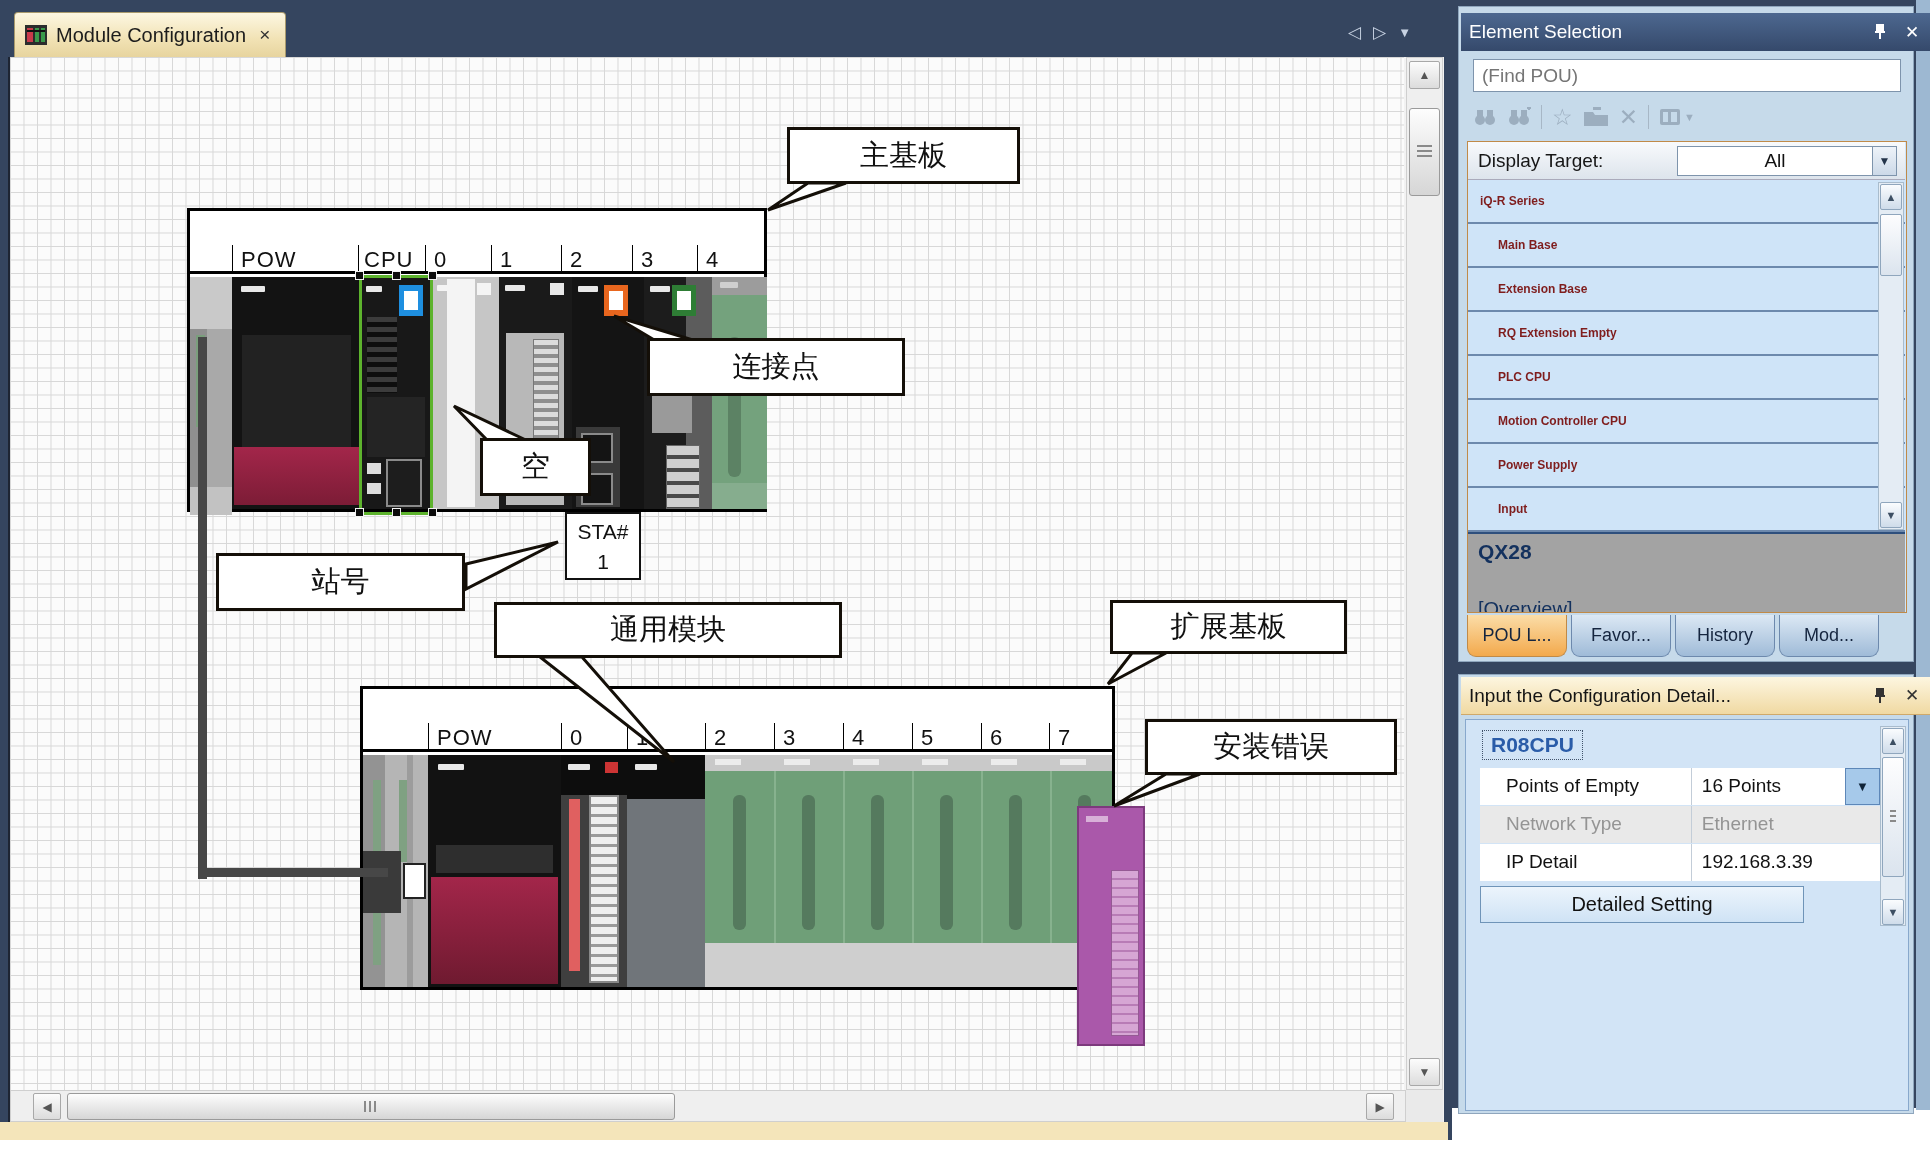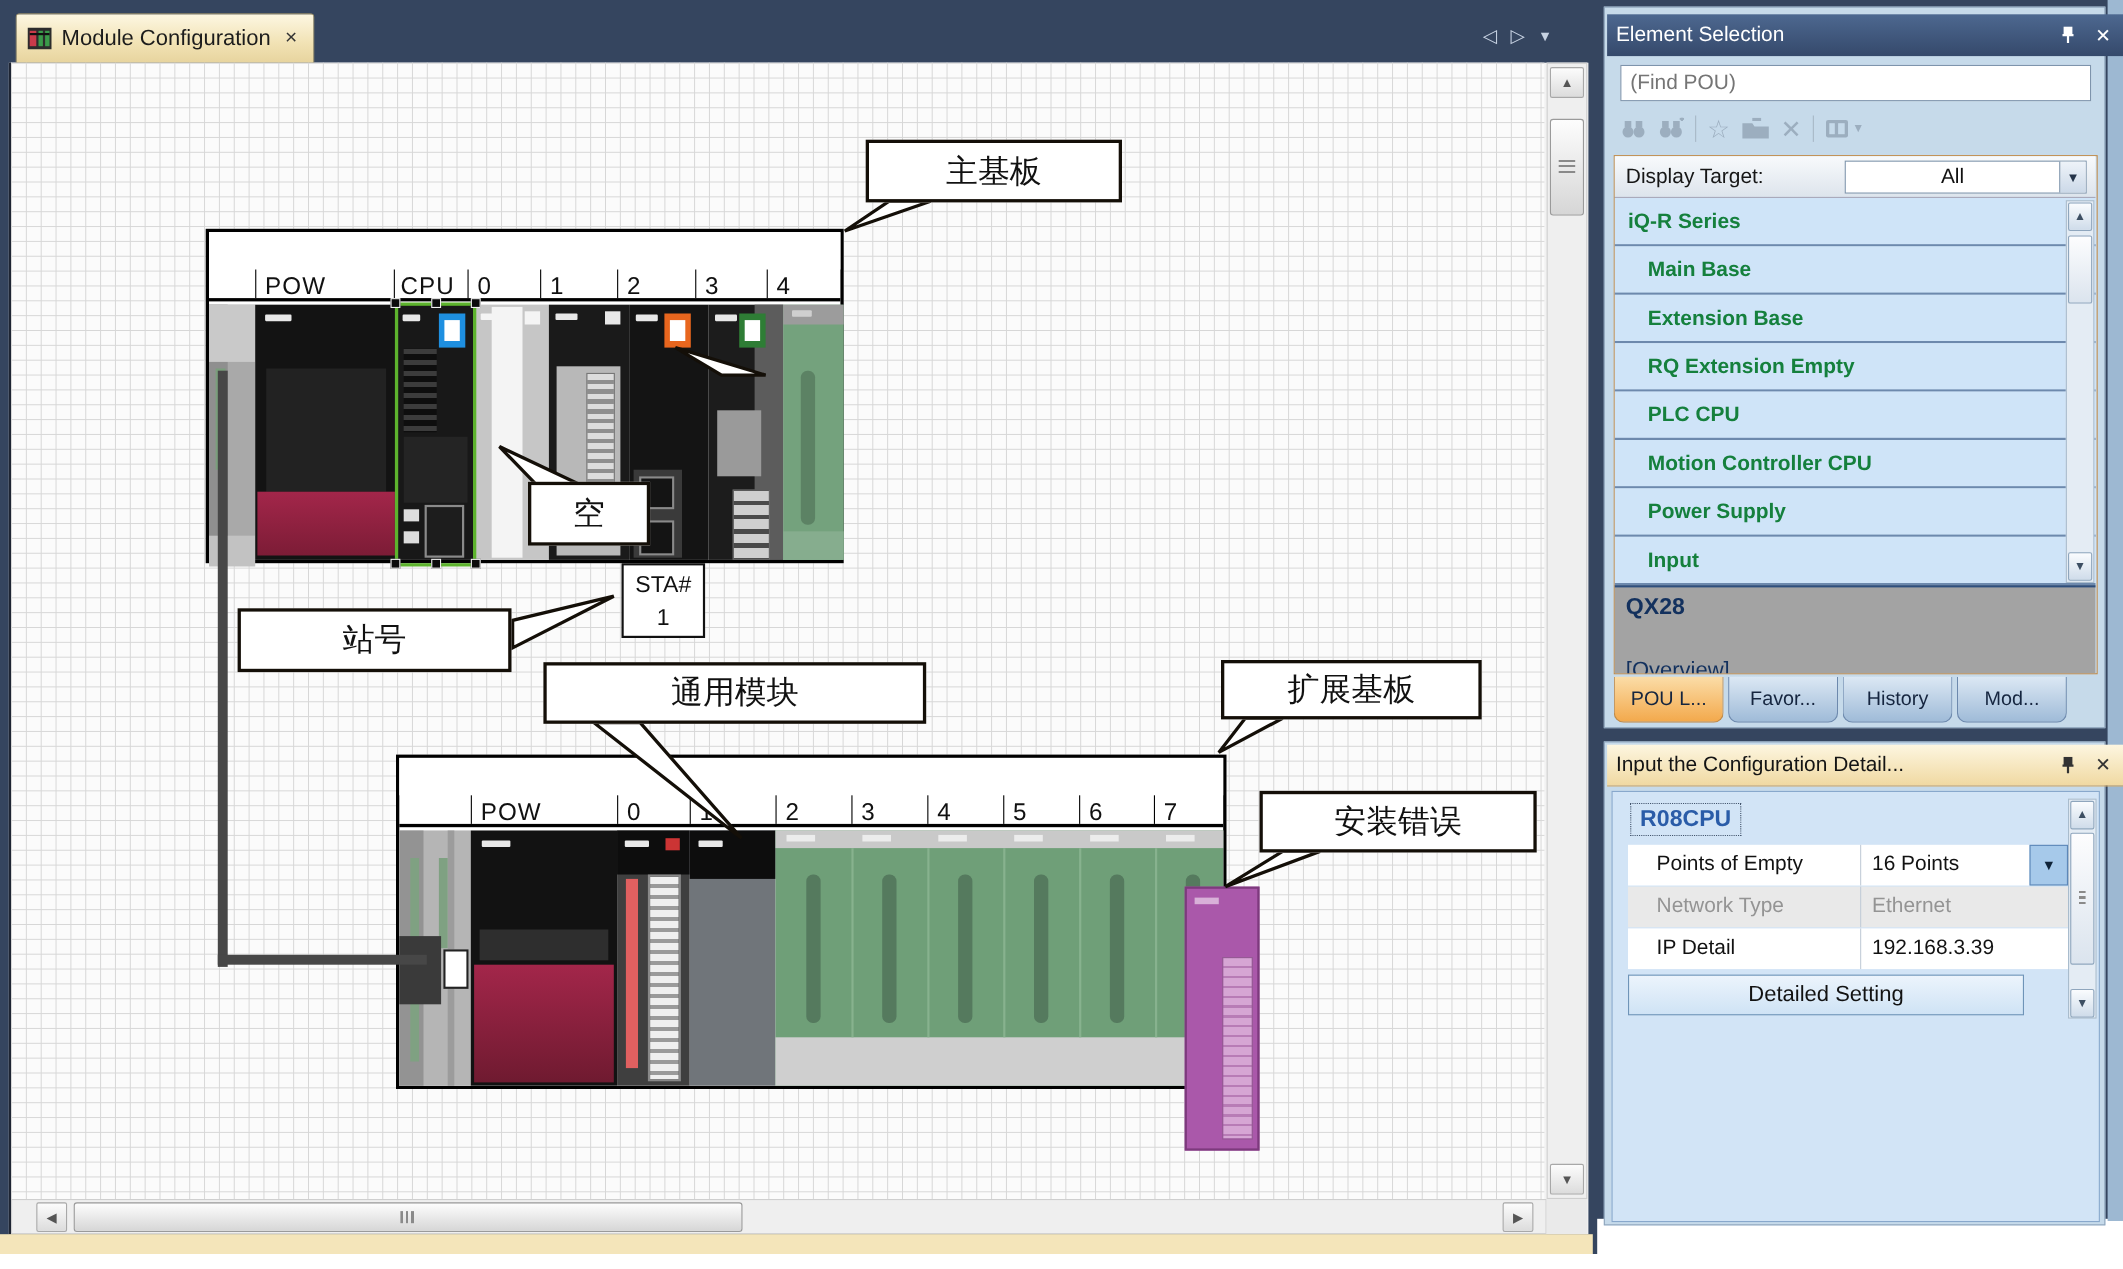--- a/index.html
+++ b/index.html
@@ -86,21 +86,21 @@
   .dtrow { position:absolute; left:0; top:0; width:437px; height:38px;
      background:linear-gradient(#f8fafc,#dde4ec); border-bottom:1px solid #aab; display:flex; align-items:center; padding:0 10px; }
   .dtrow .dtl { font-size:19px; color:#161616; }
   .combo { position:absolute; right:8px; top:4px; width:220px; height:30px; background:#fff;
      border:1px solid #7e94ac; font-size:19px; color:#111; display:flex; align-items:center; }
   .combo .cv { flex:1; text-align:center; }
   .combo .cb { width:24px; height:28px; background:linear-gradient(#eef3f9,#ccd9e8); border-left:1px solid #7e94ac;
      display:flex; align-items:center; justify-content:center; font-size:12px; color:#24344a;}
   .plist { position:absolute; left:0; top:38px; width:437px; height:352px; }
   .plist .li { height:44px; line-height:43px; background:#cfe4f8; border-bottom:2px solid #6d89ad;
-     font-weight:bold; font-size:19px; color:#15803d; padding-left:30px; }
+     font-weight:bold; font-size:12px; color:#7f1d1d; padding-left:30px; }
   .plist .li.root { padding-left:12px; }
   .qxrow { position:absolute; left:0; top:390px; width:437px; height:80px; background:#a3a3a3;
      border-top:2.5px solid #2e4f7d; overflow:hidden; }
   .qxrow .nm { position:absolute; left:10px; top:6px; font-weight:bold; font-size:21px; color:#13315e; }
   .qxrow .ov { position:absolute; left:10px; top:52px; font-size:20px; color:#13315e;margin-top:12px; }
   .ptabs { position:absolute; left:8px; top:608px; height:42px; display:flex; gap:4px; }
   .ptab { height:42px; border-radius:0 0 9px 9px; border:1.5px solid #6d89ad; border-top:none;
      background:linear-gradient(#dce8f4,#9fbbd8); font-size:18px; color:#15253f;
      display:flex; align-items:center; justify-content:center; padding:0 10px; min-width:100px; }
   .ptab.active { background:linear-gradient(#fbdda8,#f3a94c); border-color:#c08a48; }
@@ -109,21 +109,21 @@
      background:#d2e4f6; border:1px solid #88a8cc; }
   .r08 { position:absolute; left:16px; top:10px; padding:2px 8px; font-weight:bold; font-size:21px;
      color:#2a5ca8; border:1.5px dotted #41536b; }
   .drow { position:absolute; left:14px; width:400px; height:37px; display:flex; font-size:19px;padding-left:16px; }
   .drow .c1 { width:204px; padding:7px 0 0 10px; border-right:1px solid #c3cdd8; }
   .drow .c2 { width:196px; padding:7px 0 0 10px; position:relative; }
   .drow.en { background:#fff; color:#121212; }
   .drow.dis { background:#e9e9e9; color:#949494; }
   .ddbtn { position:absolute; right:0; top:0; width:35px; height:37px; background:#a6c9ea;
      border:1px solid #5d87b8; display:flex; align-items:center; justify-content:center; font-size:13px; color:#0f2338;}
-  .dsbtn { position:absolute; left:14px; top:166px; width:360px; height:37px;
+  .dsbtn { position:absolute; left:14px; top:166px; width:324px; height:37px;
      background:linear-gradient(#ecf4fc,#cfe3f5); border:1px solid #6f94b8;
      font-size:20px; color:#121212; display:flex; align-items:center; justify-content:center; }
   .psb { position:absolute; width:26px; background:#e4ecf4; border:1px solid #a9bccd; }
   .psb-btn { position:absolute; left:1px; width:22px; height:26px; background:linear-gradient(#fafcfe,#cfdcea);
      border:1px solid #8fa6bd; color:#3d4f63; font-size:11px; display:flex; align-items:center; justify-content:center; border-radius:2px;}
   .psb-thumb { position:absolute; left:1px; width:22px; background:linear-gradient(#fdfdfe,#dbe4ee);
      border:1px solid #8fa6bd; border-radius:2px; }
   
   svg { display:block; }
 </style>
@@ -329,20 +329,21 @@
         <polygon points="758,153 798,126 836,126" fill="#fff" stroke="#140f08" stroke-width="3"></polygon>
         <polygon points="604,259 646,284 686,284" fill="#fff" stroke="#140f08" stroke-width="3"></polygon>
         <polygon points="444,349 478,384 518,384" fill="#fff" stroke="#140f08" stroke-width="3"></polygon>
         <polygon points="548,485 456,507 456,532" fill="#fff" stroke="#140f08" stroke-width="3"></polygon>
         <polygon points="664,705 530,600 572,600" fill="#fff" stroke="#140f08" stroke-width="3"></polygon>
         <polygon points="1098,627 1122,596 1156,596" fill="#fff" stroke="#140f08" stroke-width="3"></polygon>
         <polygon points="1104,749 1156,717 1190,717" fill="#fff" stroke="#140f08" stroke-width="3"></polygon>
       </svg>
 
       <div class="callout" style="left:777px;top:70px;width:233px;height:57px">主基板</div>
+      <div class="callout" style="left:637px;top:281px;width:258px;height:58px">连接点</div>
       <div class="callout" style="left:470px;top:381px;width:111px;height:58px">空</div>
       <div class="callout" style="left:206px;top:496px;width:249px;height:58px">站号</div>
       <div class="callout" style="left:484px;top:545px;width:348px;height:56px">通用模块</div>
       <div class="callout" style="left:1100px;top:543px;width:237px;height:54px">扩展基板</div>
       <div class="callout" style="left:1135px;top:662px;width:252px;height:56px">安装错误</div>
     </div>
 
     <div class="sb-track" style="left:1396px;top:0;width:37px;height:1033px">
       <div class="sb-btn" style="left:2px;top:3px;width:31px;height:28px">▲</div>
       <div class="sb-thumb" style="left:2px;top:50px;width:31px;height:88px">

